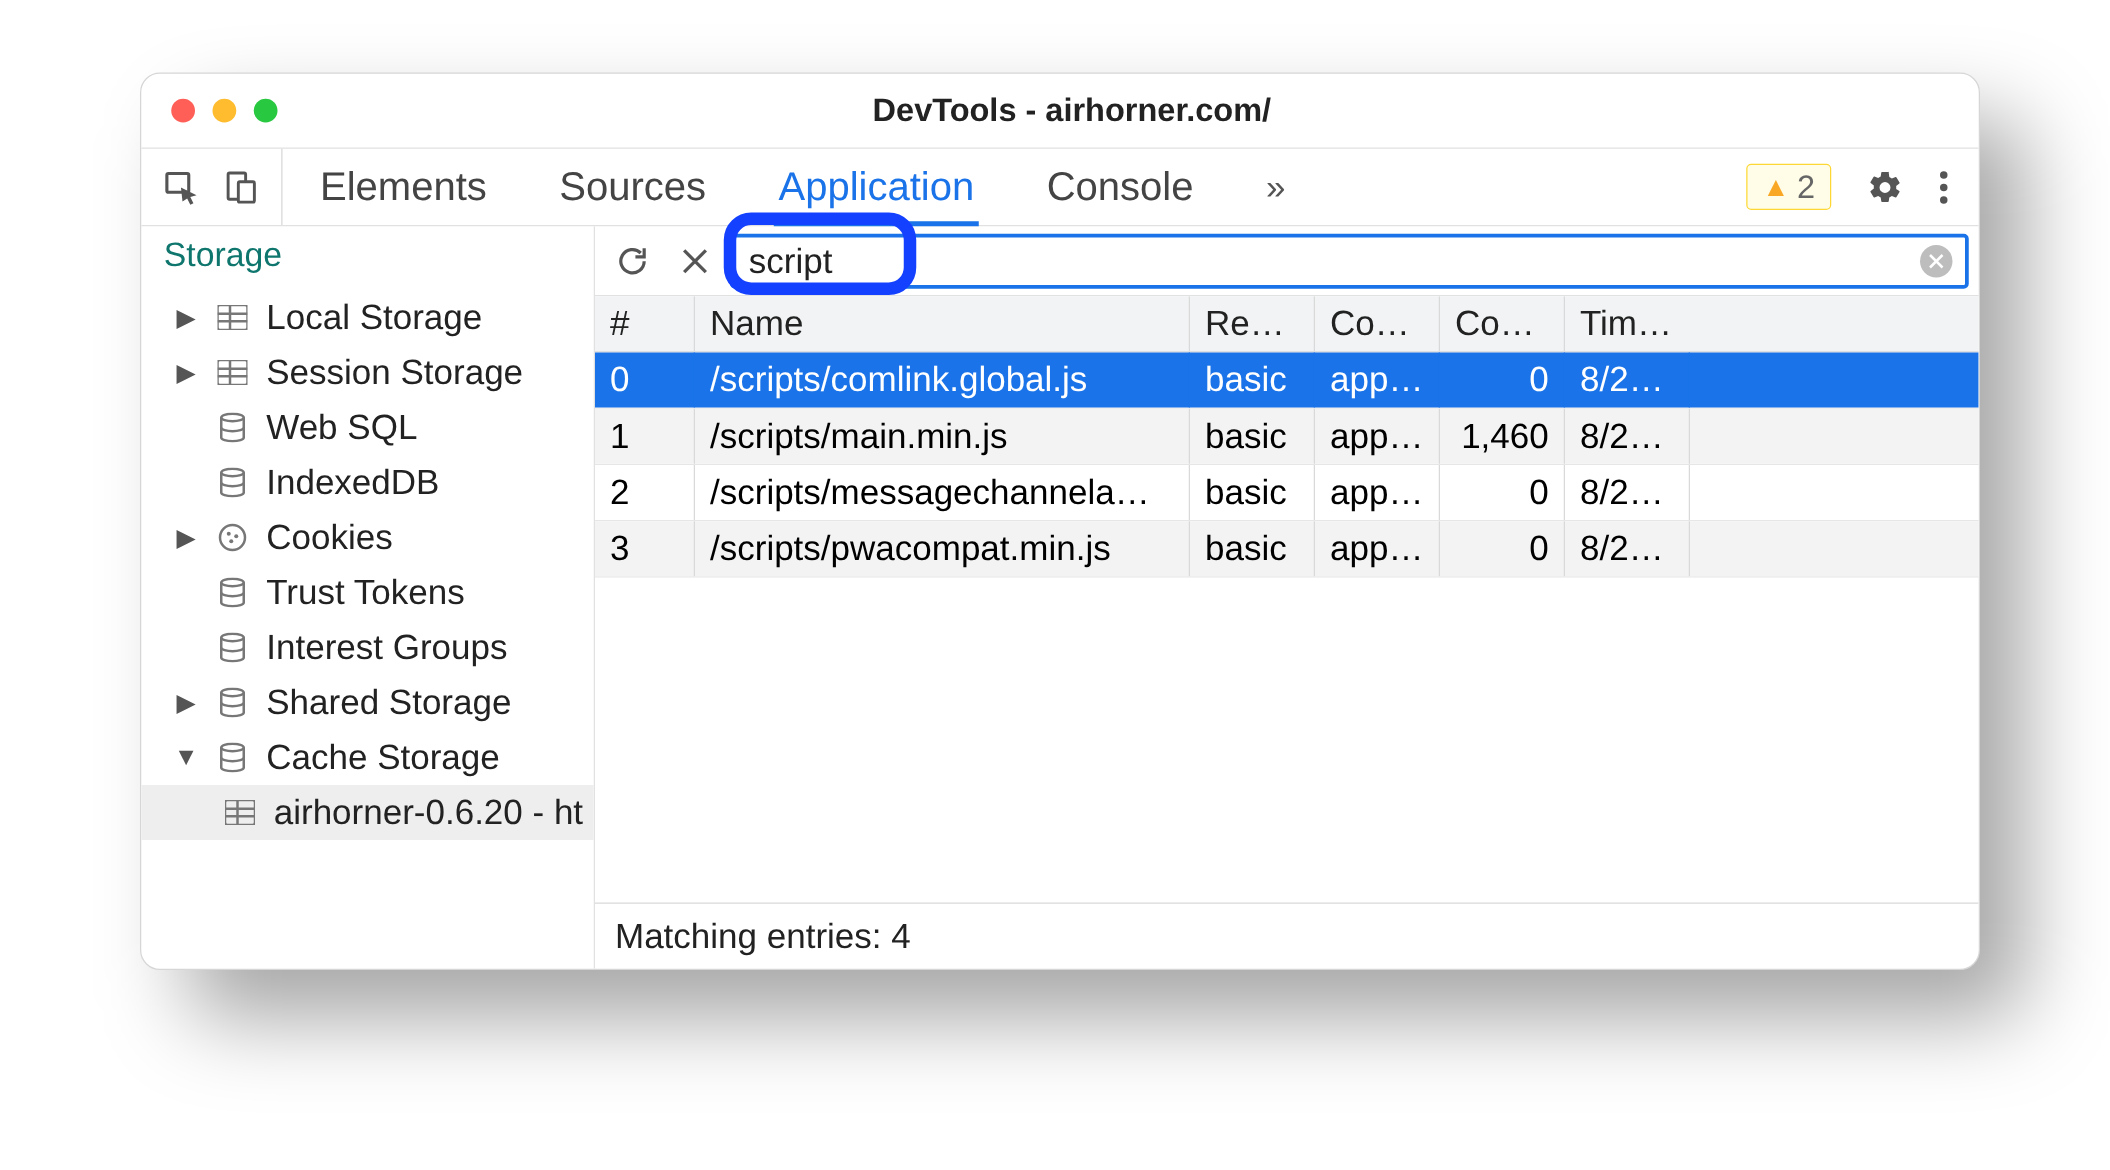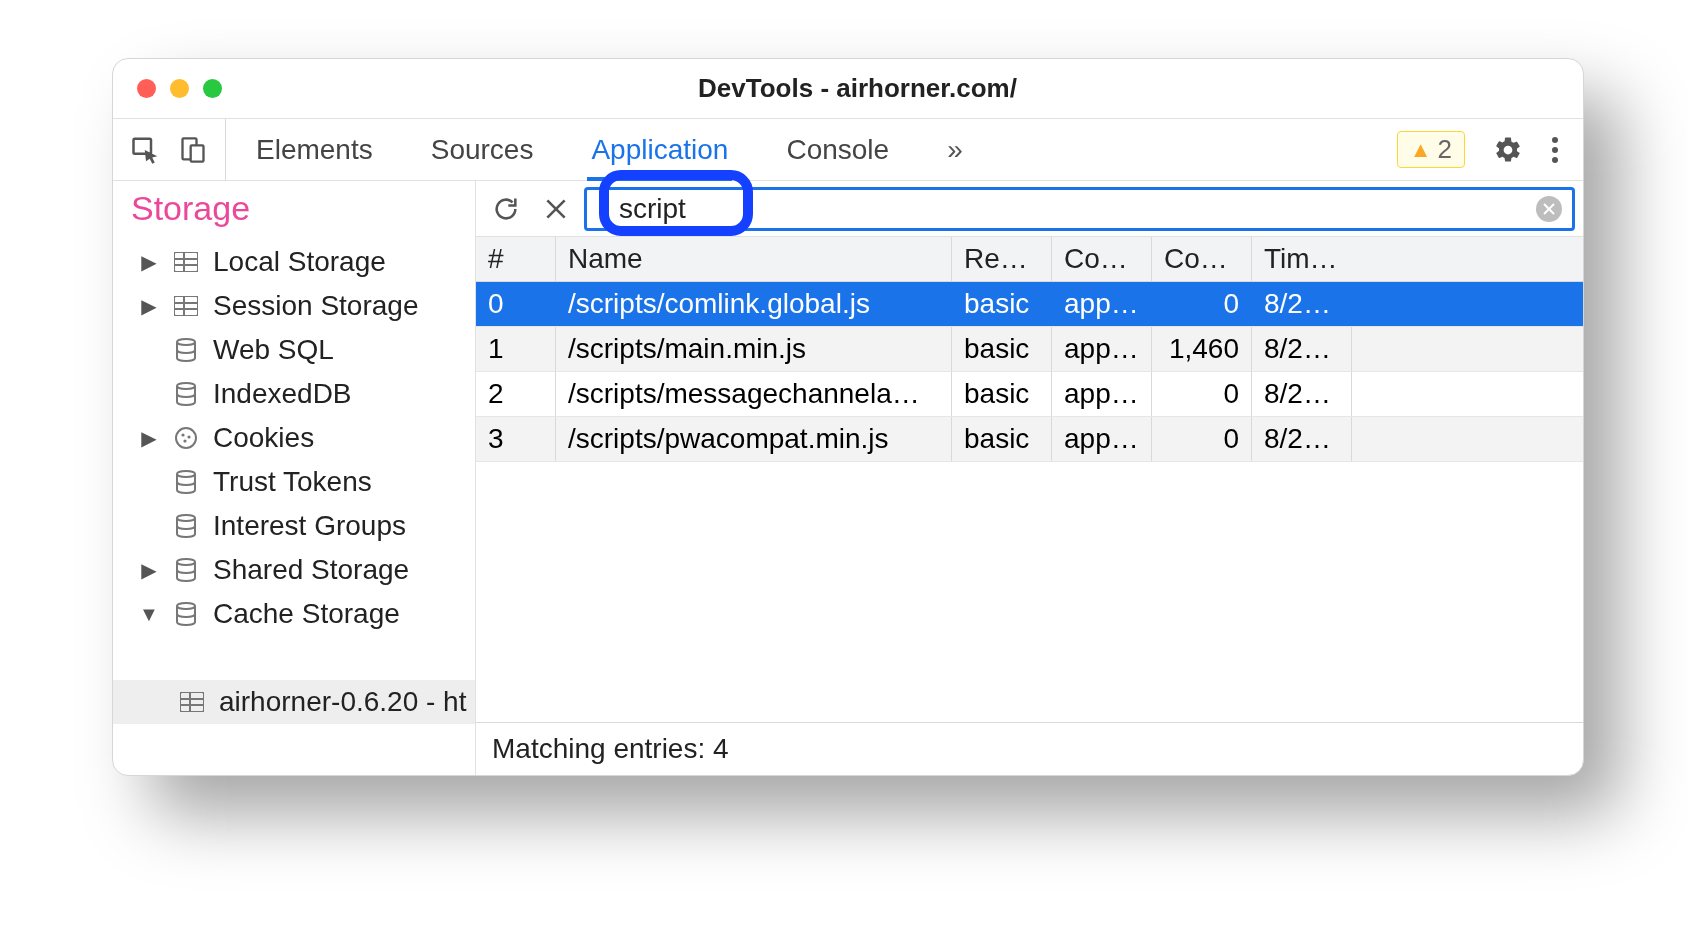--- a/index.html
+++ b/index.html
@@ -23,45 +23,45 @@
   .titlebar { height: 60px; border-bottom: 1px solid #e1e1e1; display: flex; align-items: center; }
   .traffic { display: flex; gap: 14px; padding-left: 24px; }
   .dot { width: 19px; height: 19px; border-radius: 50%; }
   .dot-red { background:#ff5f57; } .dot-yellow{background:#febc2e;} .dot-green{background:#28c840;}
   .title { flex:1; text-align:center; font-size:26px; font-weight:600; color:#222; padding-right:90px; }
 
   .tabbar { height: 62px; border-bottom:1px solid #e1e1e1; display:flex; align-items:stretch; }
   .tabtools { display:flex; align-items:center; gap:18px; padding:0 18px; border-right:1px solid #d8d8d8; }
   .icon svg { display:block; }
   .tabs { display:flex; align-items:center; gap:58px; padding:0 30px; flex:1; }
-  .tab { font-size:28px; color:#444; cursor:pointer; position:relative; height:100%; display:flex; align-items:center; }
+  .tab { font-size:32px; color:#444; cursor:pointer; position:relative; height:100%; display:flex; align-items:center; }
   .tab.active { color:#1a73e8; }
   .tab.active::after { content:""; position:absolute; left:-4px; right:-4px; bottom:-1px; height:4px; background:#1a73e8; }
   .tabmore { font-size:28px; color:#555; }
   .tabright { display:flex; align-items:center; gap:28px; padding:0 24px; }
   .warnbadge { display:flex; align-items:center; gap:6px; background:#fffde7; border:1px solid #fdd835; border-radius:4px; padding:2px 12px; font-size:26px; color:#666; }
   .warnbadge .tri { color:#f9a825; font-size:22px; }
 
   .body { flex:1; display:flex; min-height:0; }
   .sidebar { width:363px; border-right:1px solid #e1e1e1; overflow:hidden; }
-  .side-head { font-size:34px; padding:8px 18px 12px 18px; color:#ec4899; }
+  .side-head { font-size:27px; padding:8px 18px 12px 18px; color:#0f766e; }
   .tree { font-size:28px; color:#222; }
   .node { display:flex; align-items:center; gap:12px; padding:6px 8px 6px 0; white-space:nowrap; }
   .node .expander { width:20px; text-align:center; color:#555; font-size:20px; }
   .node .spacer { width:20px; }
   .node .nicon { width:30px; display:flex; justify-content:center; color:#555; }
   .node.indent1 { padding-left:26px; }
-  .node.indent2 { padding-left:64px;margin-top:44px; }
+  .node.indent2 { padding-left:64px; }
   .node.selected { background:#eee; }
 
   .main { flex:1; display:flex; flex-direction:column; min-width:0; }
   .filterbar { height:56px; display:flex; align-items:center; border-bottom:1px solid #e1e1e1; padding:0 8px; gap:6px; }
   .tool { width:44px; height:44px; display:flex; align-items:center; justify-content:center; color:#555; cursor:pointer; }
   .filterwrap { flex:1; display:flex; align-items:center; border:3px solid #1a73e8; border-radius:4px; height:44px; padding:0 10px; }
-  .highlight { position:relative; display:inline-block;margin-left:20px; }
+  .highlight { position:relative; display:inline-block; }
   .highlight-ring { position:absolute; left:-18px; top:-22px; width:154px; height:66px; border:10px solid #1440ff; border-radius:22px; pointer-events:none; }
   .filterinput { border:none; outline:none; font-size:28px; width:160px; background:transparent; color:#222; }
   .clearfilter { margin-left:auto; width:26px; height:26px; border-radius:50%; background:#bdbdbd; color:#fff; display:flex; align-items:center; justify-content:center; font-size:18px; cursor:pointer; }
 
   .table { flex:1; overflow:hidden; display:flex; flex-direction:column; }
   .thead, .trow { display:grid; grid-template-columns: 80px 396px 100px 100px 100px 100px 1fr; }
   .thead { background:#f1f3f4; border-bottom:1px solid #d9d9d9; }
   .th, .td { font-size:28px; padding:6px 12px; border-right:1px solid #d9d9d9; white-space:nowrap; overflow:hidden; text-overflow:ellipsis; }
   .th { color:#222; }
   .trow { border-bottom:1px solid #e6e6e6; }

